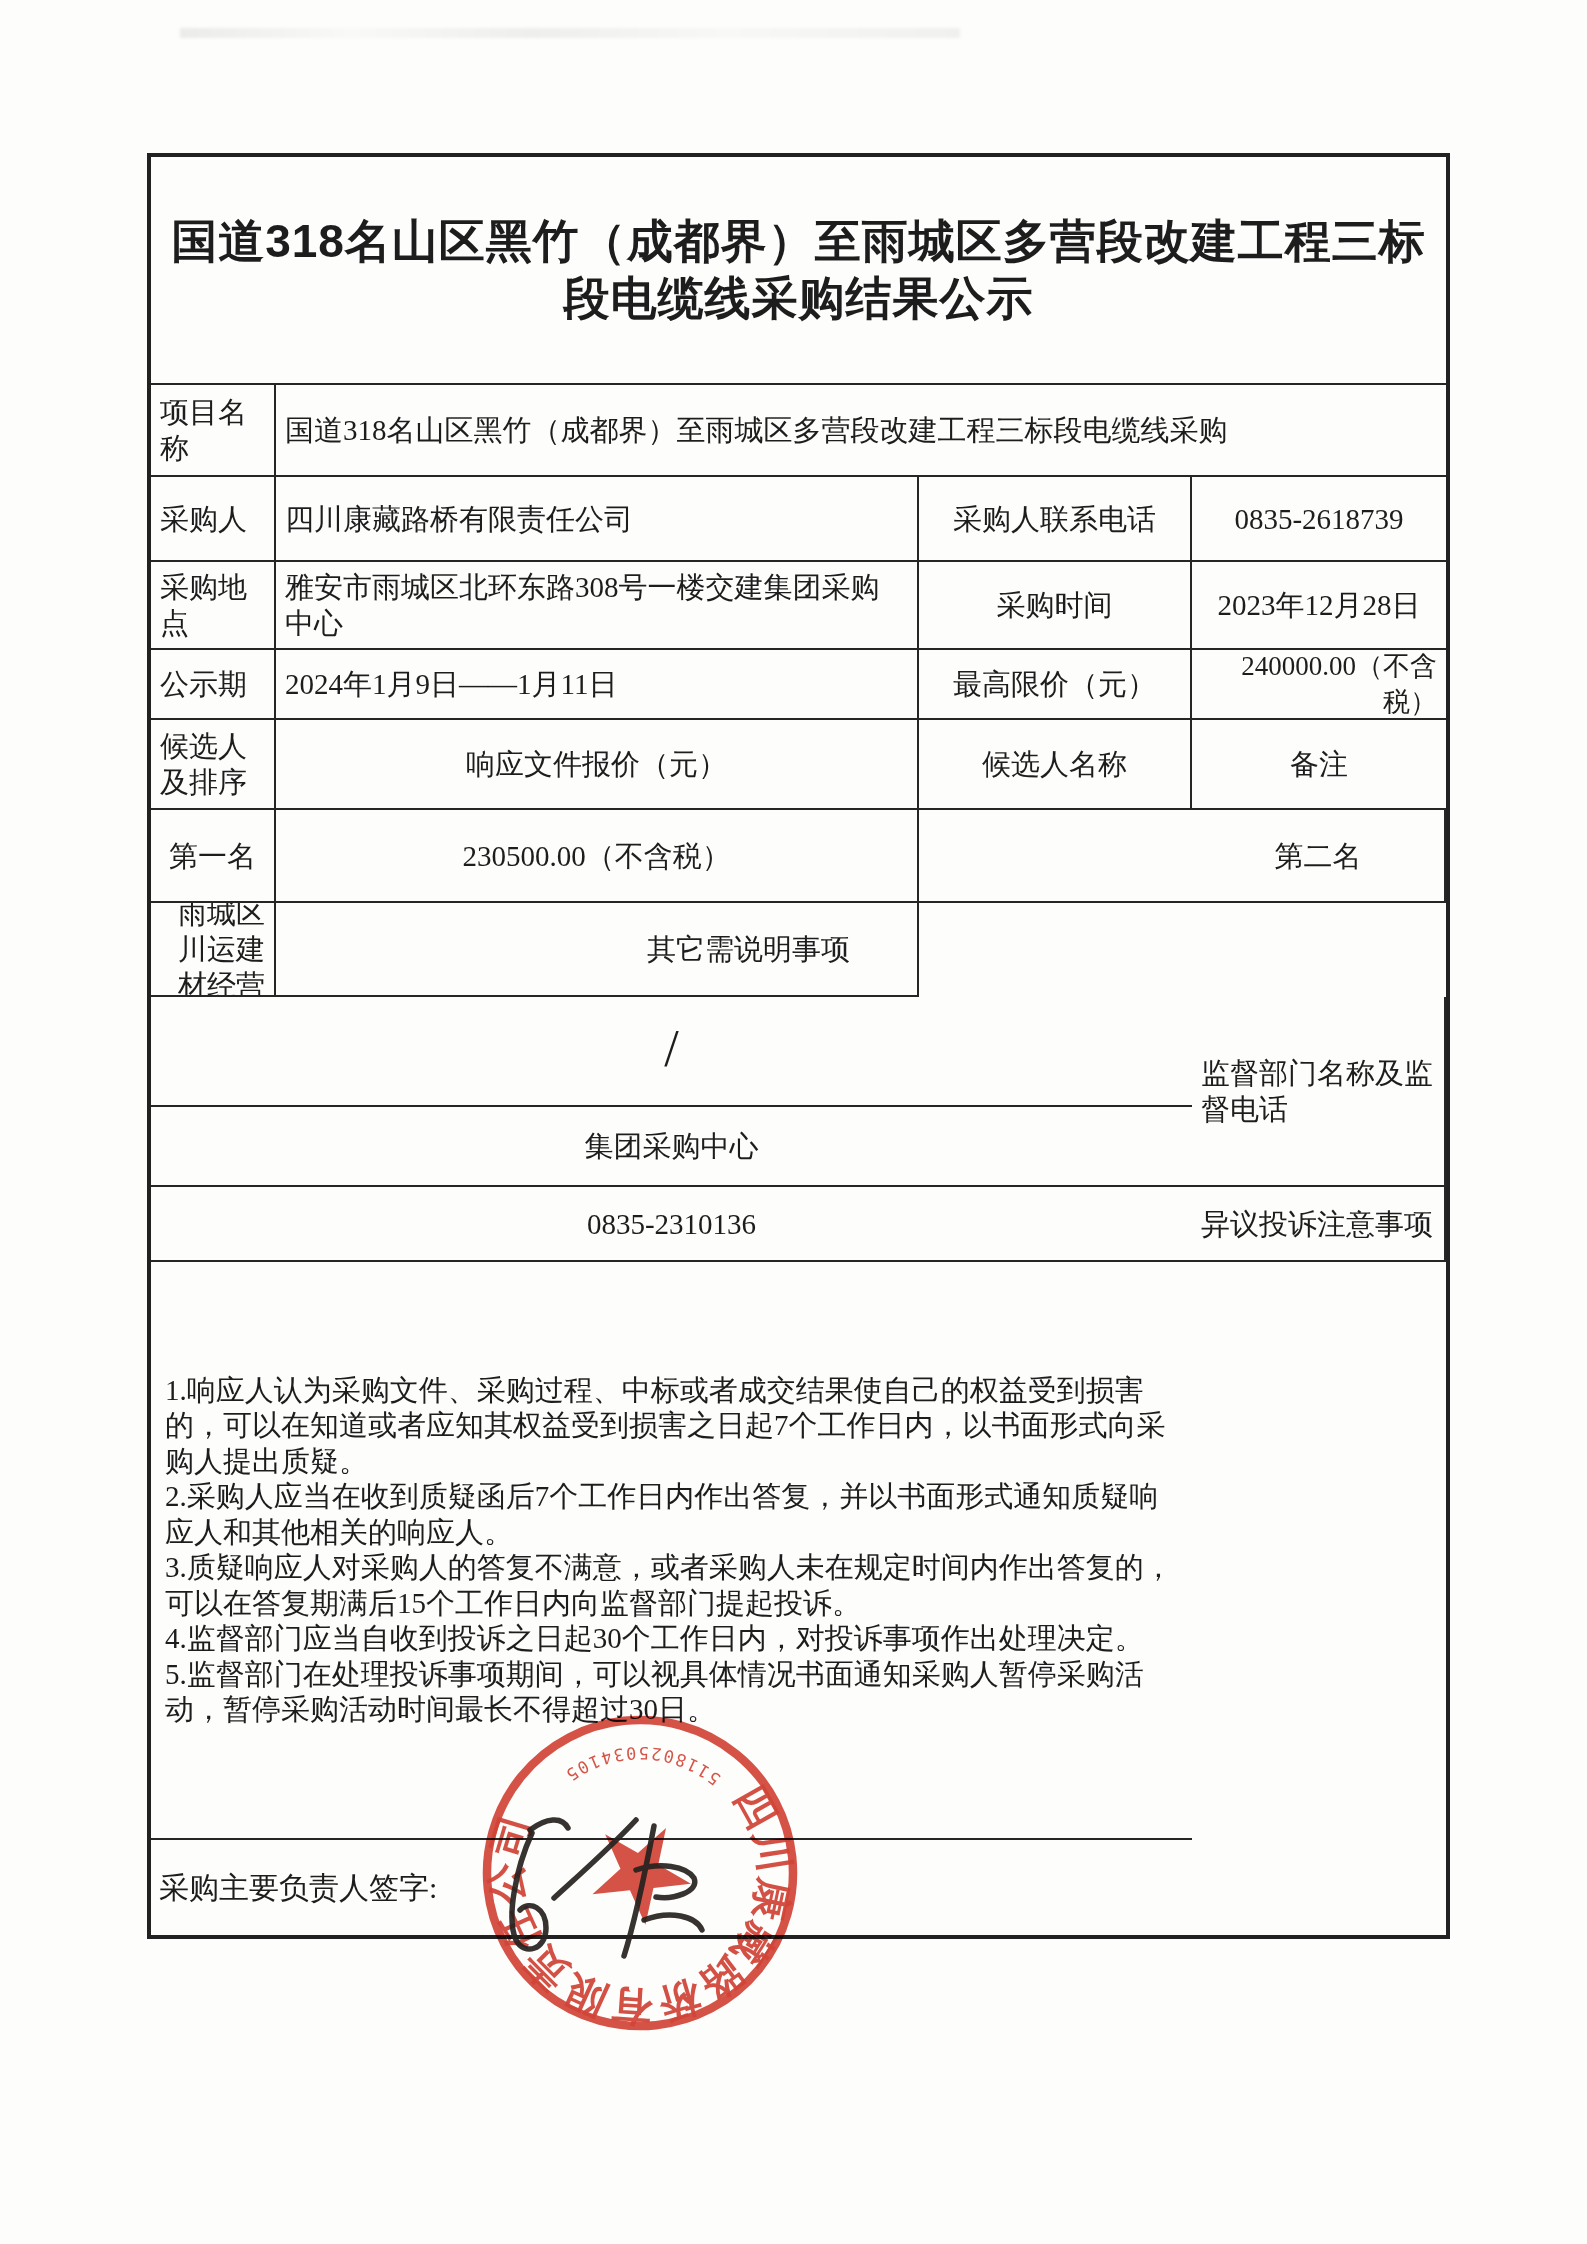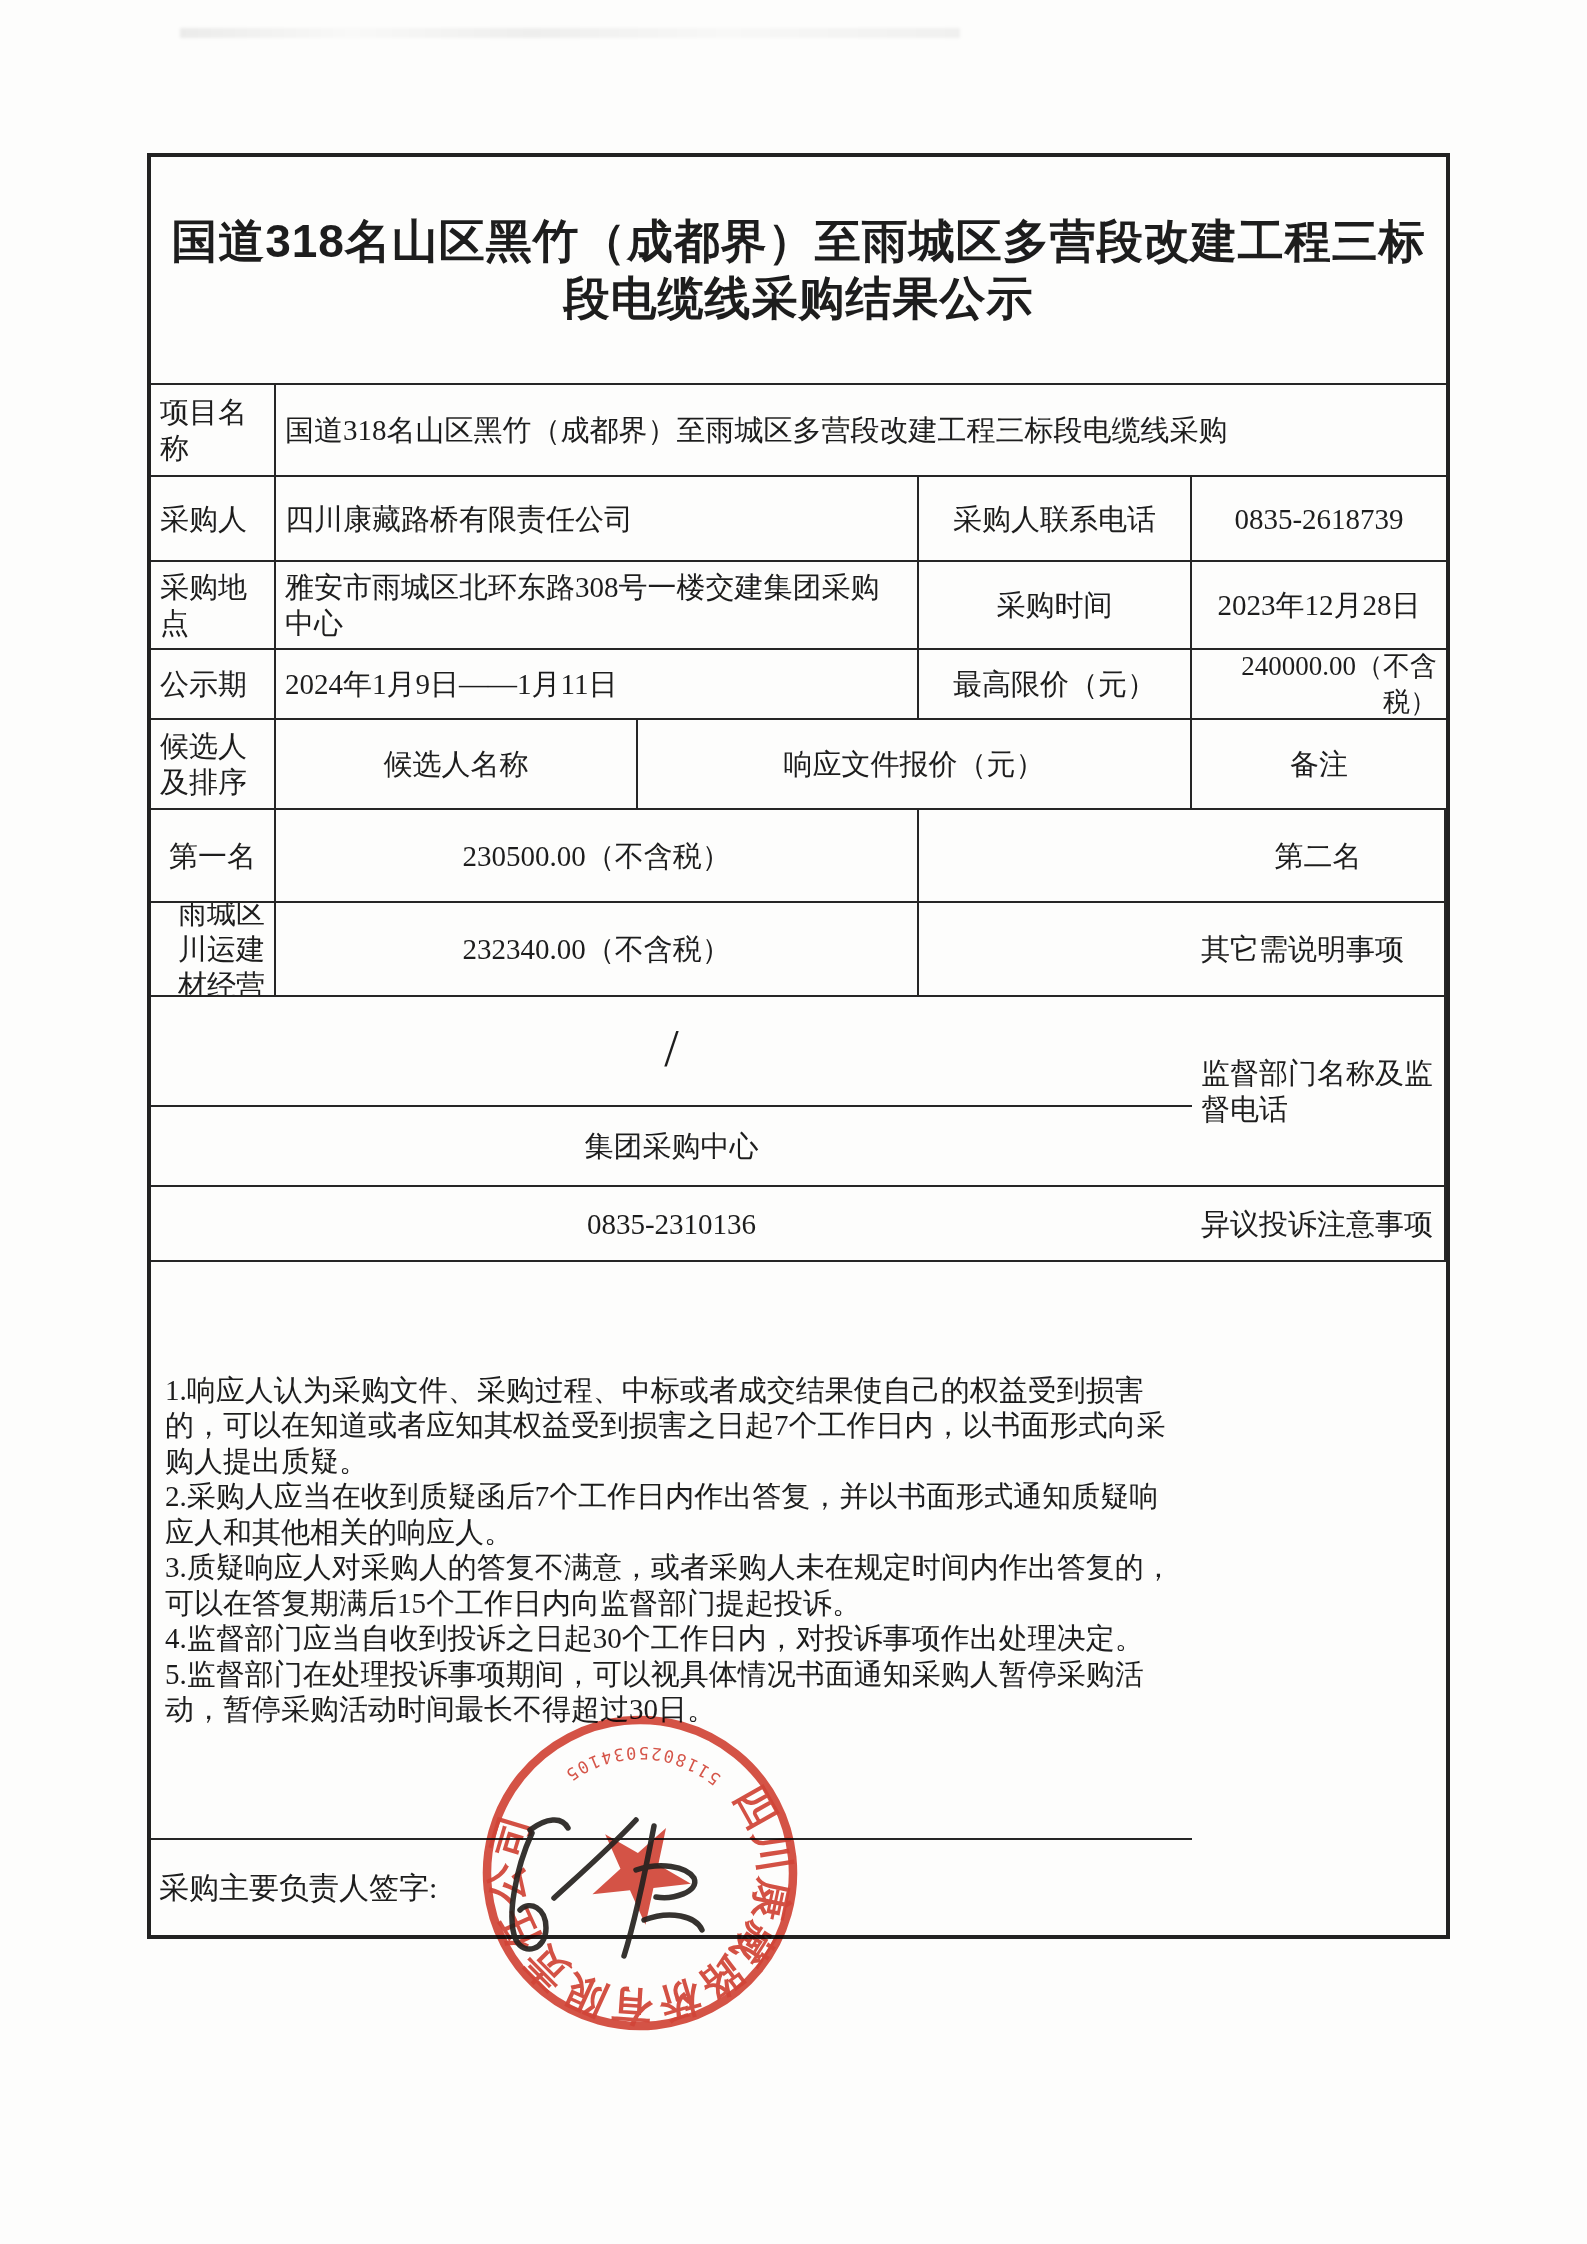--- a/index.html
+++ b/index.html
@@ -79,31 +79,30 @@
   <div class="cell c-left span2">雅安市雨城区北环东路308号一楼交建集团采购中心</div>
   <div class="cell c-center">采购时间</div>
   <div class="cell c-center nbr">2023年12月28日</div>
 
   <div class="cell c-left">公示期</div>
   <div class="cell c-left span2">2024年1月9日——1月11日</div>
   <div class="cell c-center">最高限价（元）</div>
   <div class="cell c-center small-fit nbr">240000.00（不含税）</div>
 
   <div class="cell c-left">候选人及排序</div>
+  <div class="cell c-center span2">响应文件报价（元）</div>
   <div class="cell c-center">候选人名称</div>
-  <div class="cell c-center span2">响应文件报价（元）</div>
   <div class="cell c-center nbr">备注</div>
 
   <div class="cell c-center">第一名</div>
   <div class="cell c-center span2">230500.00（不含税）</div>
   <div class="cell c-center nbr"></div>
 
   <div class="cell c-center">第二名</div>
   <div class="cell c-center">雅安市雨城区川运建材经营部</div>
-  <div class="cell c-center span2">232340.00（不含税）</div>
   <div class="cell c-center nbr"></div>
 
   <div class="cell c-left">其它需说明事项</div>
   <div class="cell c-center span4 nbr">
     <span class="slash">/</span>
   </div>
 
   <div class="cell c-left rowspan2">监督部门名称及监督电话</div>
   <div class="cell c-center span4 nbr">集团采购中心</div>
   <div class="cell c-center span4 nbr">0835-2310136</div>

